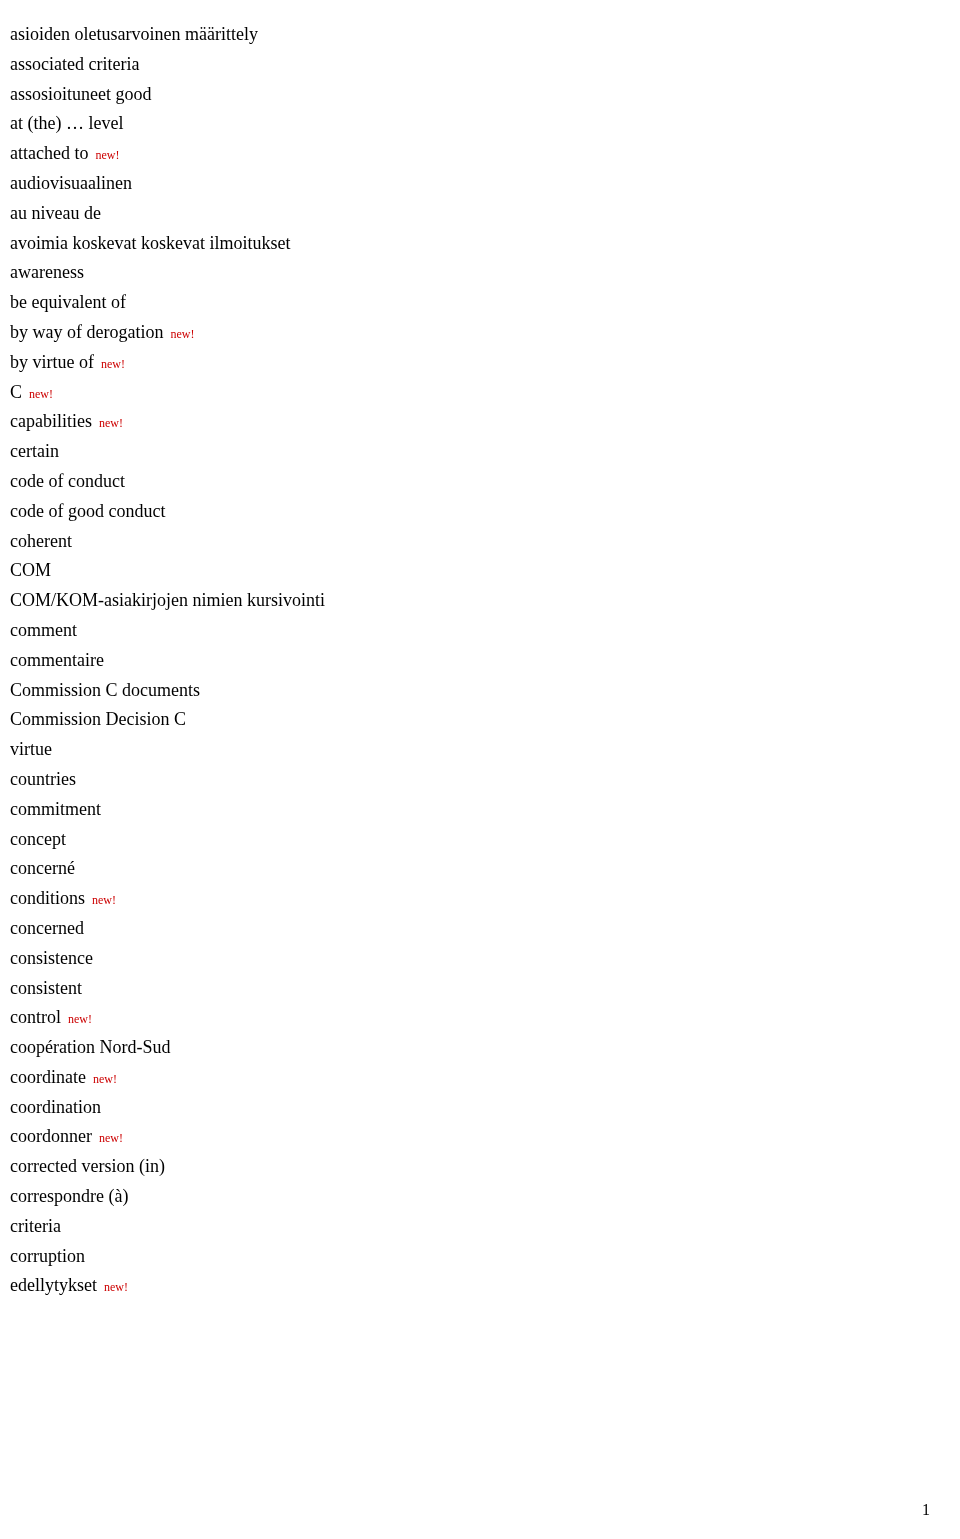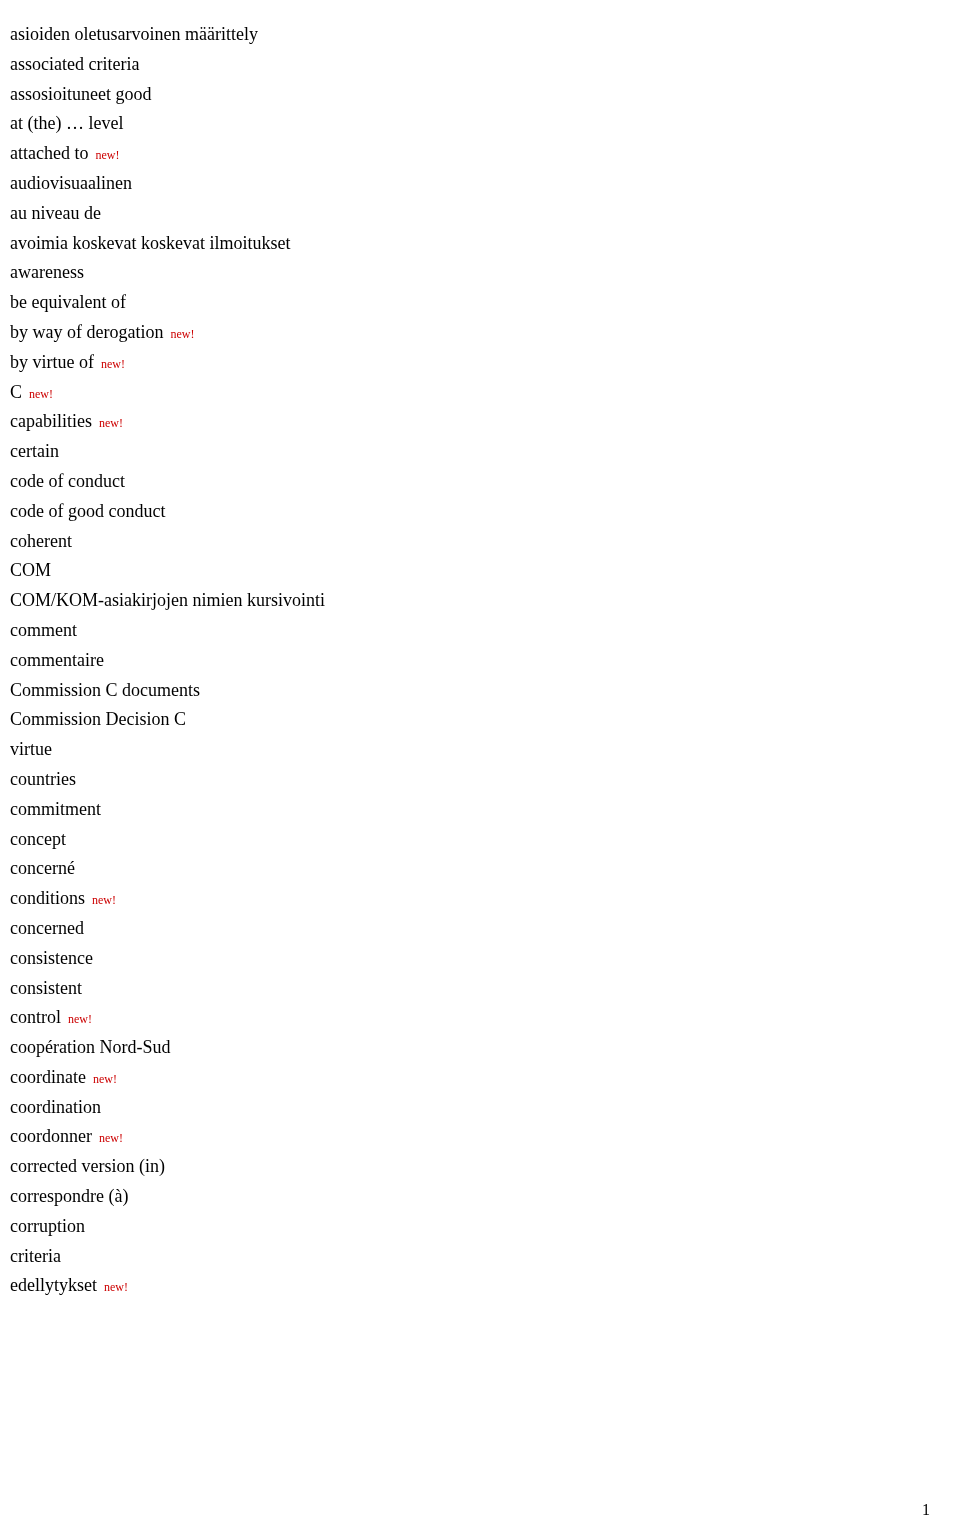--- a/index.html
+++ b/index.html
@@ -71,18 +71,18 @@
     <span class="entry">concerned</span>
     <span class="entry">consistence</span>
     <span class="entry">consistent</span>
     <span class="entry">control<span class="new-badge">  new!</span></span>
     <span class="entry">coopération Nord-Sud</span>
     <span class="entry">coordinate<span class="new-badge">  new!</span></span>
     <span class="entry">coordination</span>
     <span class="entry">coordonner<span class="new-badge">  new!</span></span>
     <span class="entry">corrected version (in)</span>
     <span class="entry">correspondre (à)</span>
+    <span class="entry">criteria</span>
     <span class="entry">corruption</span>
-    <span class="entry">criteria</span>
     <span class="entry">edellytykset<span class="new-badge">  new!</span></span>
   </div>
 
 <div class="page-number">1</div>
 
 </body></html>

